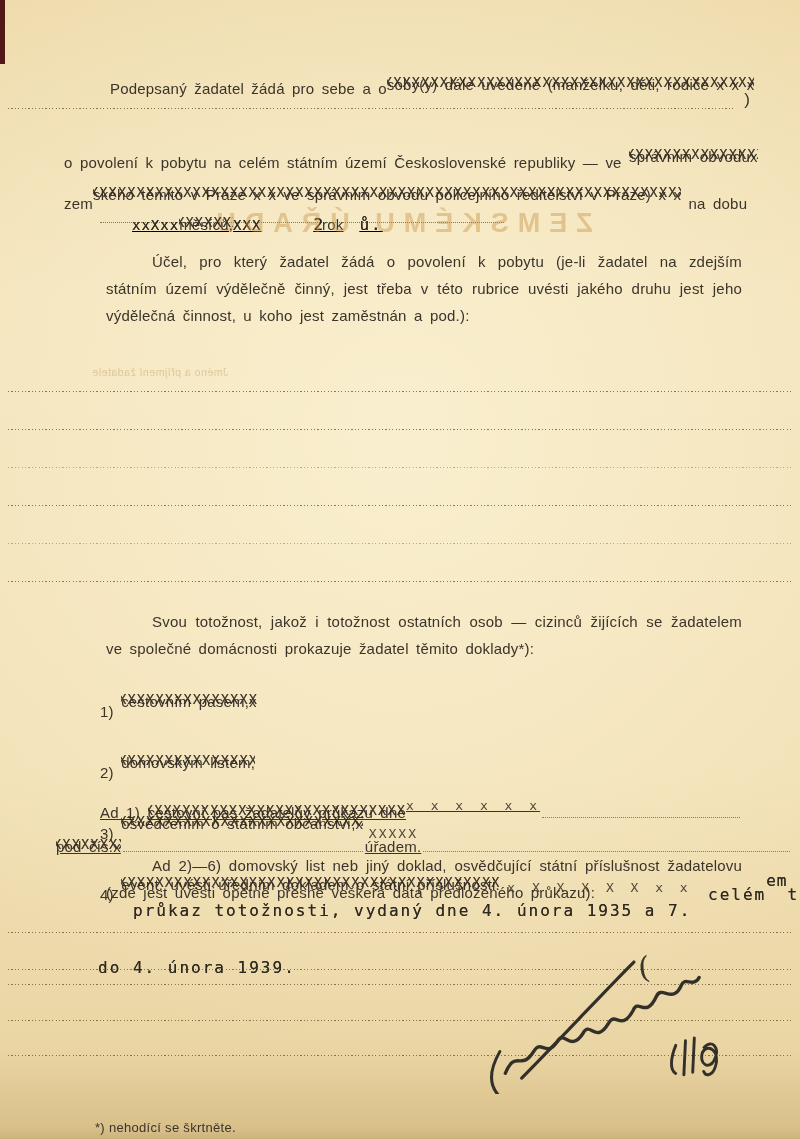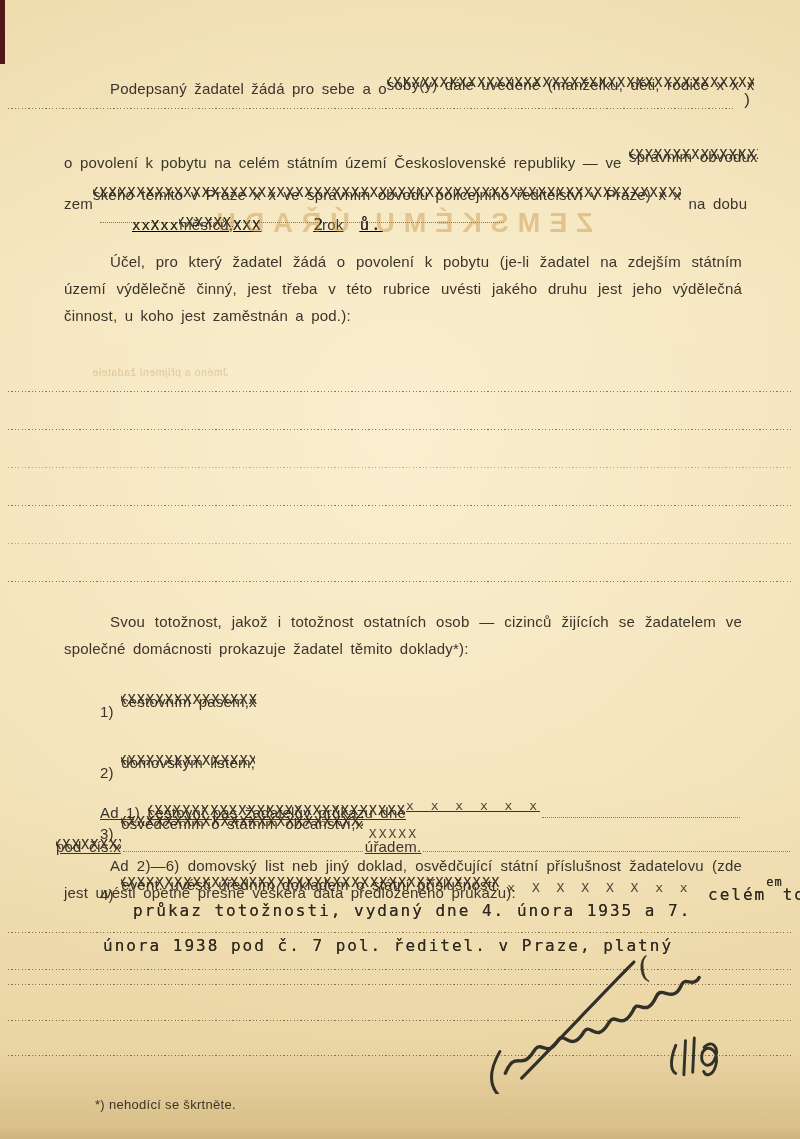--- a/index.html
+++ b/index.html
@@ -6,21 +6,21 @@
   body{width:800px;height:1139px;position:relative;overflow:hidden;
        font-family:"Liberation Sans","DejaVu Sans",sans-serif;}
   #paper{position:absolute;inset:0;
     background:
       radial-gradient(120% 90% at 50% 38%, rgba(255,249,224,.55), rgba(0,0,0,0) 62%),
       linear-gradient(180deg,#eedbac 0%,#f3e3ba 26%,#f2e1b6 68%,#ead5a4 92%,#d9c08a 99%,#cdb27c 100%);}
   .strip{position:absolute;left:0;top:0;width:5px;height:64px;background:#541717;}
 
   .print{color:#3b342b;font-size:15px;letter-spacing:.2px;word-spacing:3px;}
   .par{position:absolute;text-align:justify;line-height:27px;}
-  .indent{text-indent:46px;}
+  .indent{text-indent:46px;margin-left:42px;}
   .nowrap{white-space:nowrap;}
 
   .typed{font-family:"DejaVu Sans Mono","Liberation Mono",monospace;color:#2e2920;
          font-size:16px;letter-spacing:2px;text-shadow:0 0 .6px rgba(46,41,32,.8);}
   .typed.sm{font-size:14px;letter-spacing:1px;}
 
   
   .struck{position:relative;display:inline-block;overflow:hidden;padding-bottom:1px;vertical-align:baseline;margin-top:24px;}
   .struck .base{position:relative;z-index:1;}
   .struck .xo{position:absolute;left:-3px;top:-2px;z-index:2;white-space:nowrap;
@@ -39,21 +39,21 @@
   .row{position:absolute;display:flex;align-items:baseline;text-decoration:underline;}
 
   .stamp{position:absolute;left:0;right:0;text-align:center;transform:scaleX(-1);
      font-weight:bold;font-size:27px;letter-spacing:9px;color:rgba(198,142,66,.42);
      filter:blur(.4px);}
   .bleed{position:absolute;transform:scaleX(-1);color:rgba(172,124,62,.32);
      font-size:10.5px;filter:blur(.4px);letter-spacing:.5px;}
 
   .handparen{position:absolute;font-family:"DejaVu Serif",serif;font-size:30px;
      color:#3a352c;transform:rotate(-6deg);}
-  sup.tsup{font-size:12px;letter-spacing:1px;position:relative;top:-7px;}
+  sup.tsup{font-size:16px;letter-spacing:1px;position:relative;top:-7px;}
   .fnote{position:absolute;font-size:13px;color:#3b342b;letter-spacing:.3px;}
 </style>
 </head>
 <body>
 
 <div id="paper">
   <div class="strip"></div>
 
   <div class="print nowrap" style="position:absolute;top:52px;left:110px;right:20px;">
     <span>Podepsaný žadatel žádá pro sebe a o</span><span class="struck"><span class="base">soby(y) dále uvedené (manželku, děti, rodiče x x x</span><span class="xo">XXXXXXXXXXXXXXXXXXXXXXXXXXXXXXXXXXXXXXXXXXXXXXXXXX</span></span>
@@ -131,31 +131,31 @@
     <span class="struck"><span class="base">pod čís.x</span><span class="xo">XXXXXXXXX</span></span>
     <span class="fill" style="max-width:240px;"></span>
     <span class="struckv"><span class="base">úřadem.</span><span class="xo">XXXXX</span></span>
     <span class="fill"></span>
   </div>
 
   <div class="par print indent" style="top:852px;left:64px;right:58px;">Ad 2)—6) domovský list neb jiný doklad, osvědčující státní příslušnost žadatelovu (zde jest uvésti opětně přesně veškerá data předloženého průkazu):</div>
 
   <span class="typed" style="position:absolute;top:901px;left:133px;">průkaz totožnosti, vydaný dne 4. února 1935 a 7.</span>
   <div class="hline" style="top:931px;left:8px;right:8px;"></div>
-  <span class="typed" style="position:absolute;top:936px;left:103px;">února 1938 pod č. 7 pol. ředitel. v Praze, platný</span>
   <div class="hline" style="top:968px;left:8px;right:8px;"></div>
+  <span class="typed" style="position:absolute;top:958px;left:98px;">do 4. února 1939.</span>
   <span class="handparen" style="top:950px;left:638px;">(</span>
   <div class="hline" style="top:983px;left:8px;right:8px;"></div>
 
   <div class="hline" style="top:1019px;left:8px;right:8px;"></div>
   <div class="hline" style="top:1054px;left:8px;right:8px;"></div>
 
   <svg style="position:absolute;left:488px;top:952px;" width="245" height="142" viewBox="0 0 245 142">
     <g fill="none" stroke="#33302a" stroke-linecap="round" stroke-linejoin="round" transform="rotate(-4 120 70)">
       <path stroke-width="3.2" d="M150,12 C122,36 82,74 30,120"></path>
       <path stroke-width="3.4" d="M14,114 C26,90 30,114 44,94 C52,82 56,102 68,86 C76,74 80,98 94,80 C102,66 106,92 120,72 C128,58 132,82 146,60 C152,48 158,70 170,48 C176,36 186,58 196,38 C200,30 208,42 214,32"></path>
       <path stroke-width="2.9" d="M186,98 C180,110 178,122 184,126 M196,94 L192,128 M205,92 L201,126 M214,102 C222,94 231,103 223,116 C217,125 208,118 212,107 C219,97 230,108 224,122 C221,130 214,132 212,126"></path>
       <path stroke-width="3" d="M10,92 C-2,110 -4,126 8,138"></path>
     </g>
   </svg>
 
-  <div class="fnote" style="top:1097px;left:95px;">*) nehodící se škrtněte.</div>
+  <div class="fnote" style="top:1120px;left:95px;">*) nehodící se škrtněte.</div>
 </div>
 
 </body></html>

